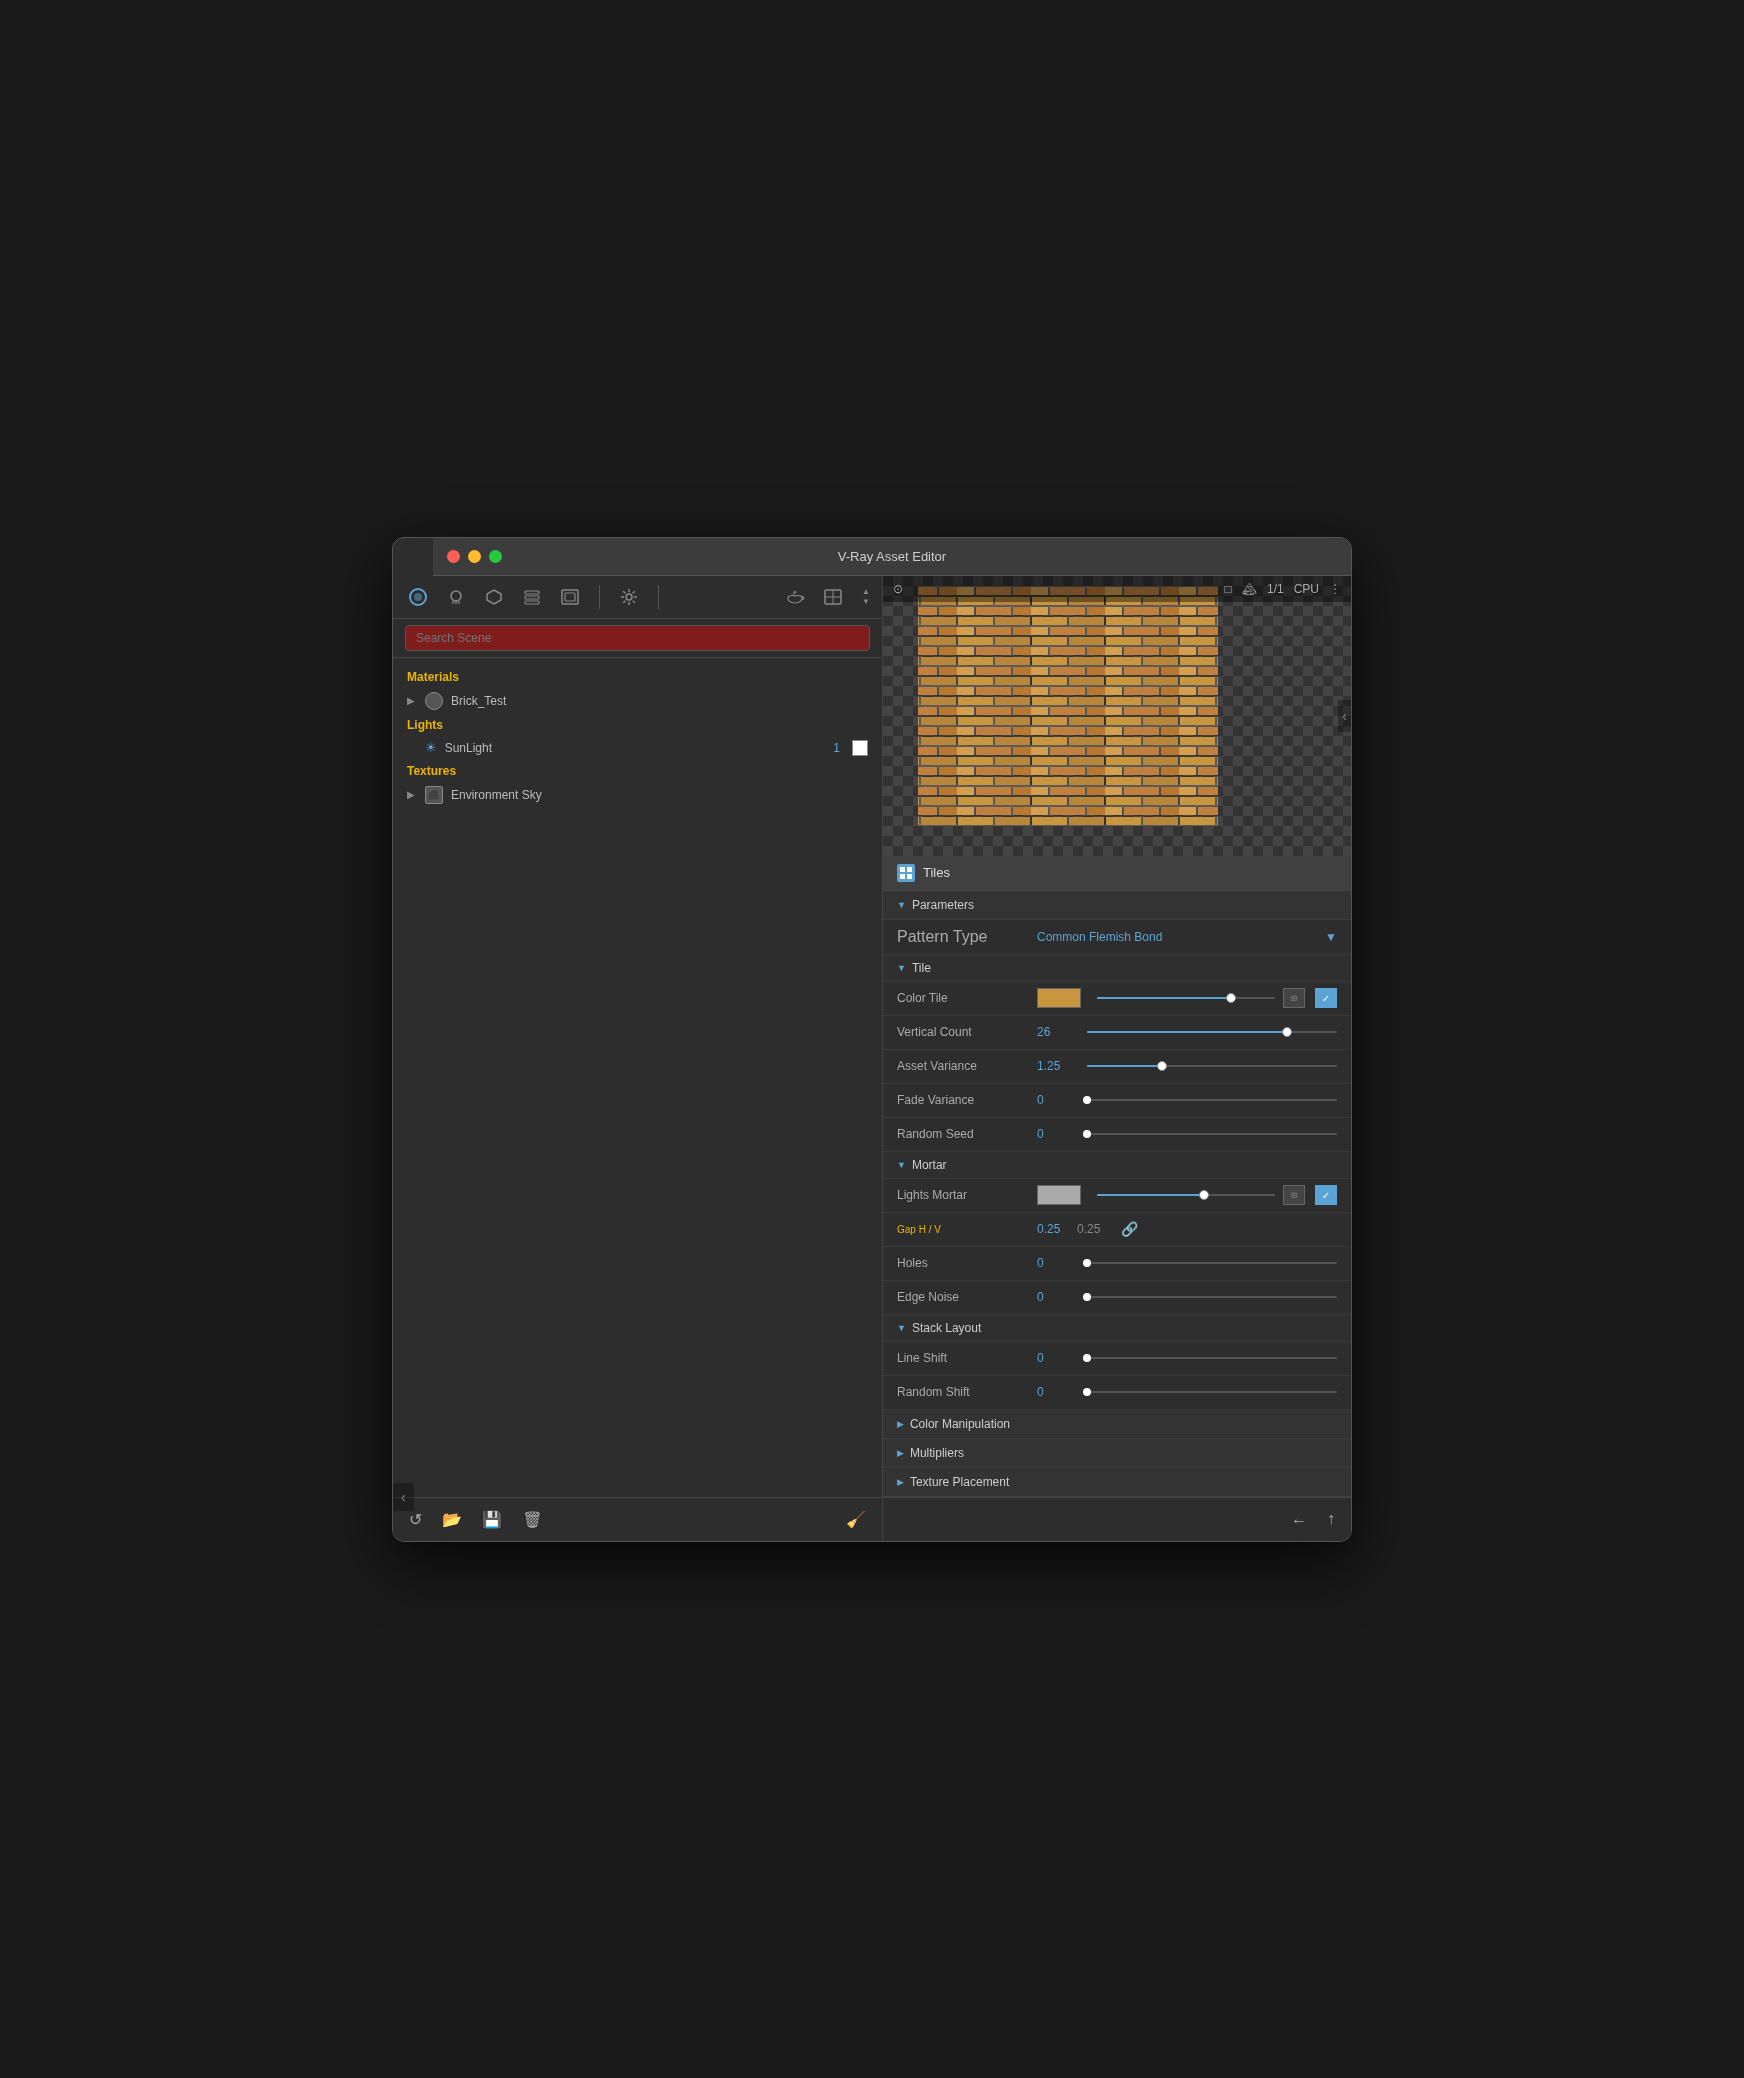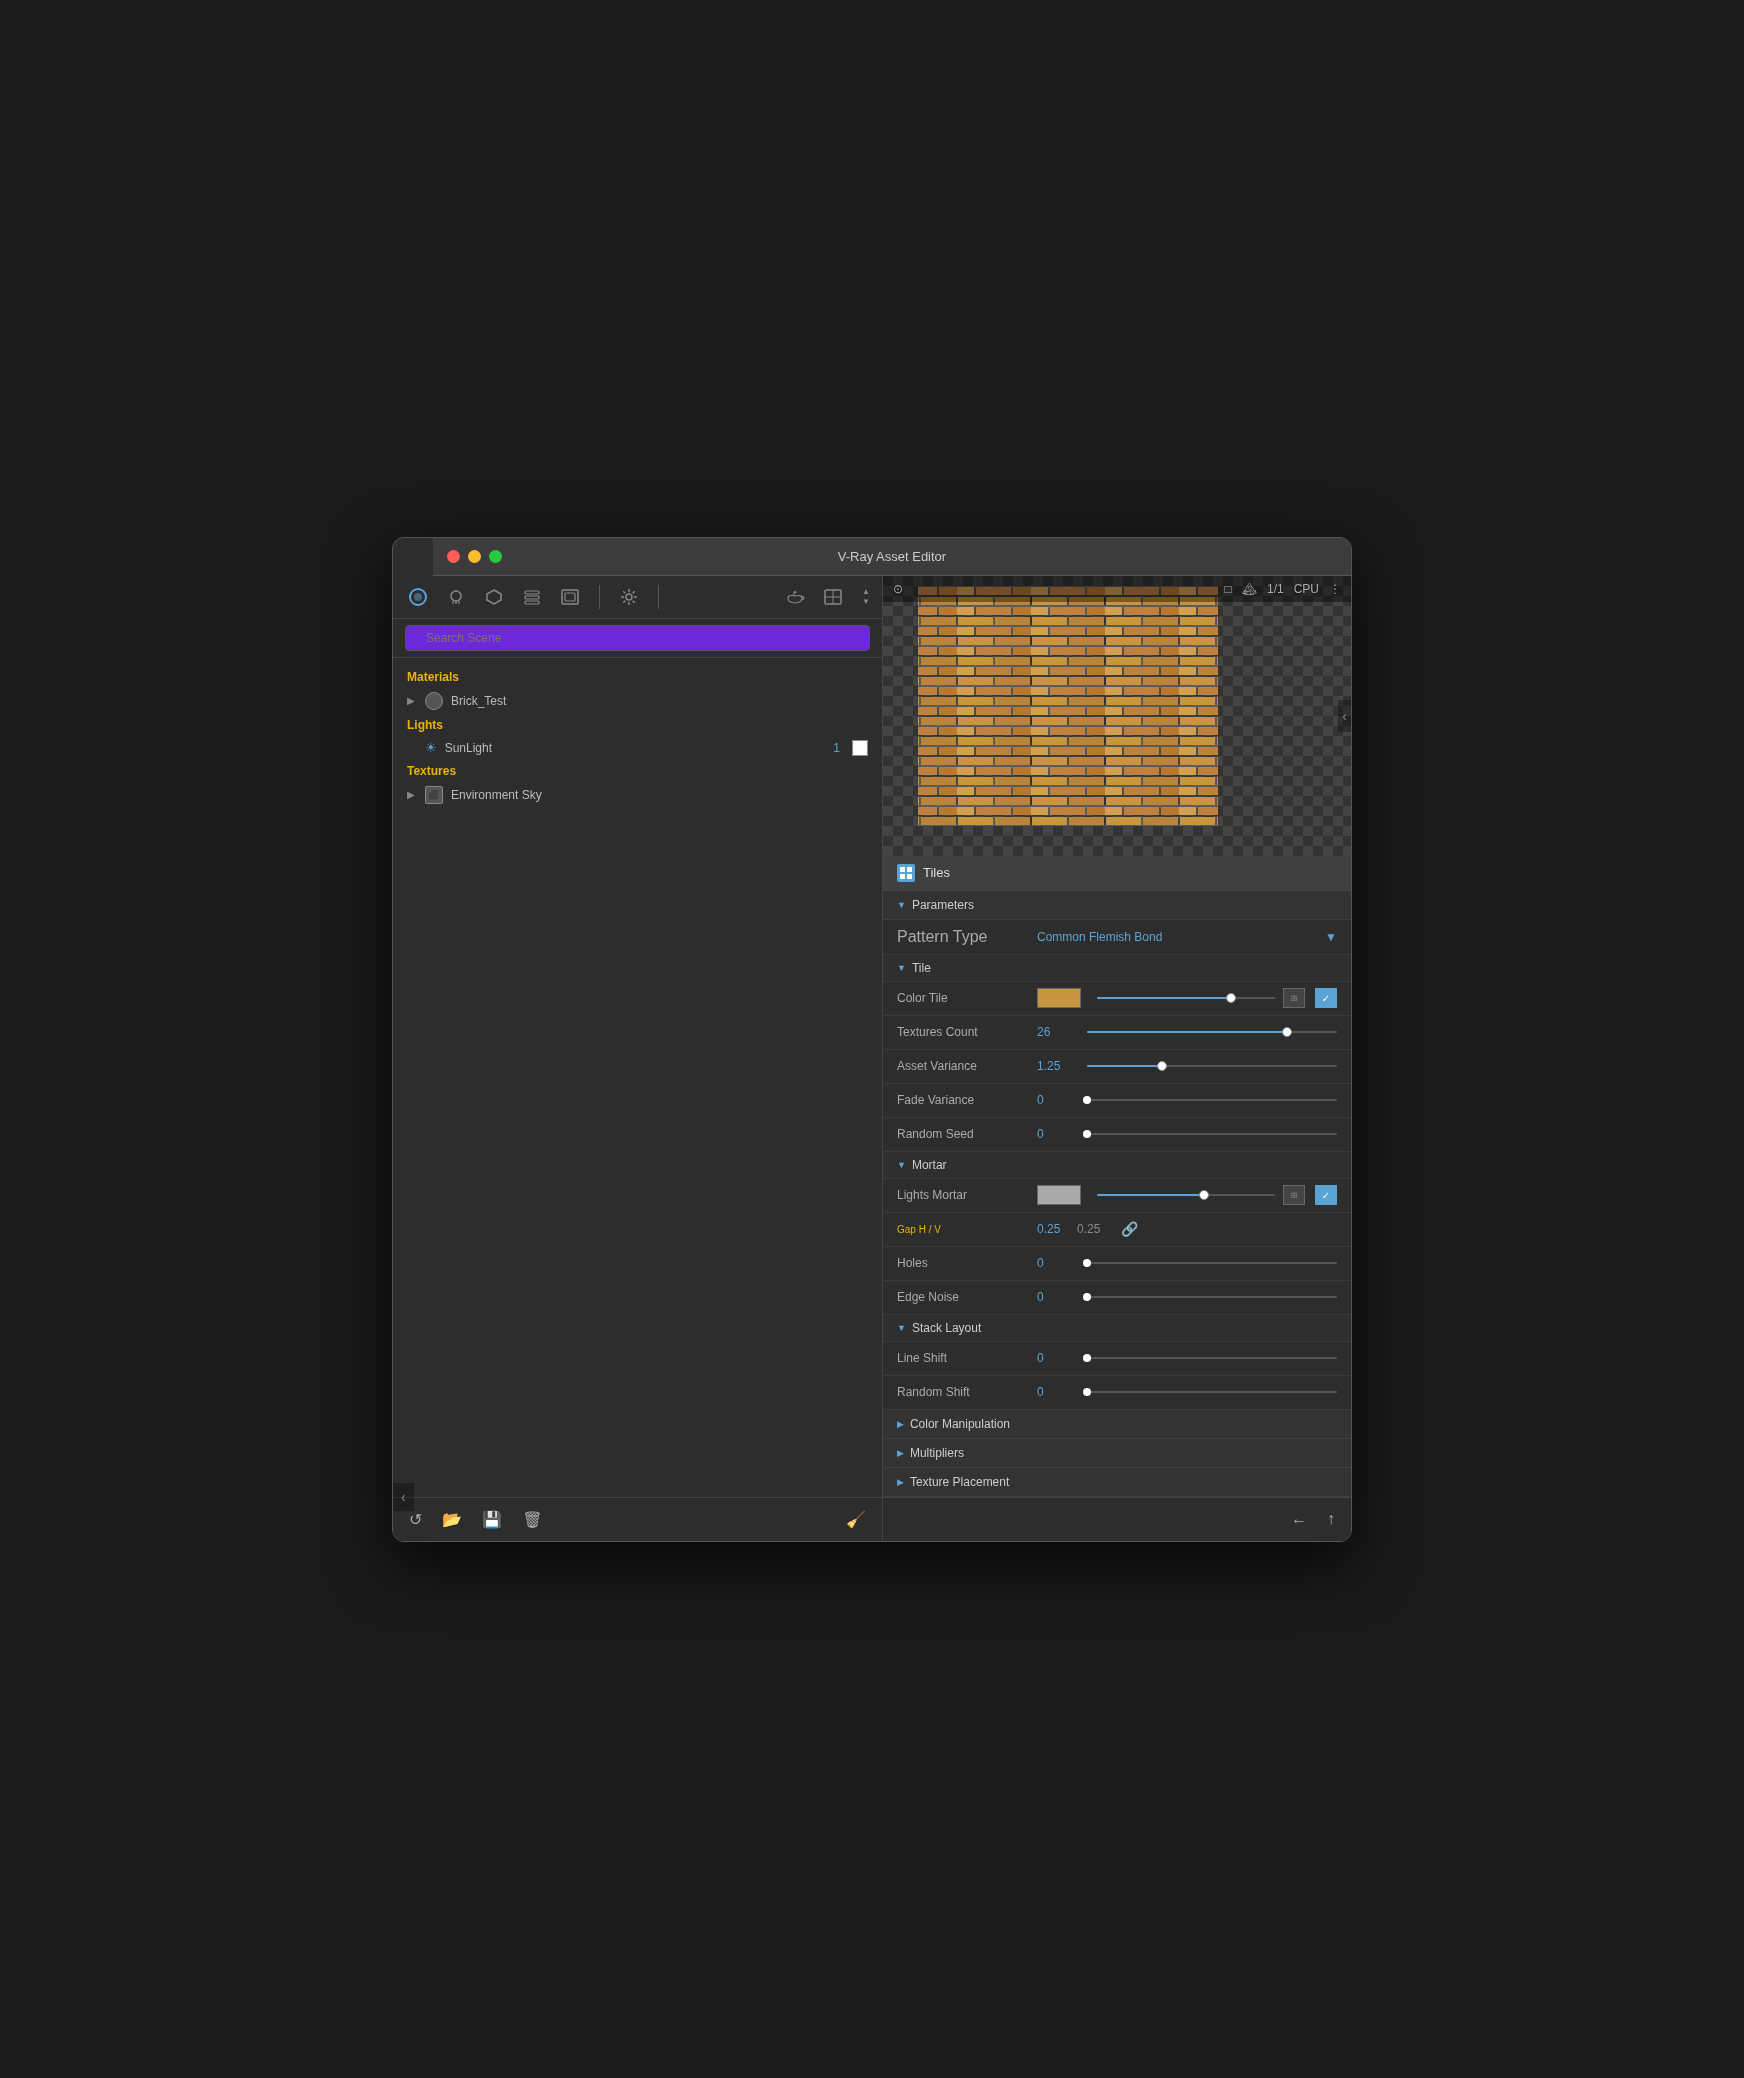--- a/index.html
+++ b/index.html
@@ -91,24 +91,24 @@
       margin-left: auto;
       display: flex;
       gap: 12px;
     }
     .search-bar {
       padding: 6px 12px;
       border-bottom: 1px solid #444;
     }
     .search-input {
       width: 100%;
-      background: #6d28d9;
+      background: #7f1d1d;
       border: 1px solid #555;
       border-radius: 4px;
-      padding: 5px 10px 5px 20px;
+      padding: 5px 10px 5px 10px;
       color: #bbb;
       font-size: 12px;
       outline: none;
       position: relative;
     }
     .search-wrapper {
       position: relative;
     }
     .search-icon-pos {
       position: absolute;
@@ -634,21 +634,21 @@
               <div class="slider-fill" style="width:75%;"></div>
               <div class="slider-thumb" style="left:75%;"></div>
             </div>
             <div class="swatch-btn">⊞</div>
             <div class="check-btn">✓</div>
           </div>
         </div>
 
 
         <div class="param-row">
-          <span class="param-label">Textures Count</span>
+          <span class="param-label">Vertical Count</span>
           <span class="param-value">26</span>
           <div class="param-slider-area">
             <div class="slider-track">
               <div class="slider-fill" style="width:80%;"></div>
               <div class="slider-thumb" style="left:80%;"></div>
             </div>
           </div>
         </div>
 
         <div class="param-row">

